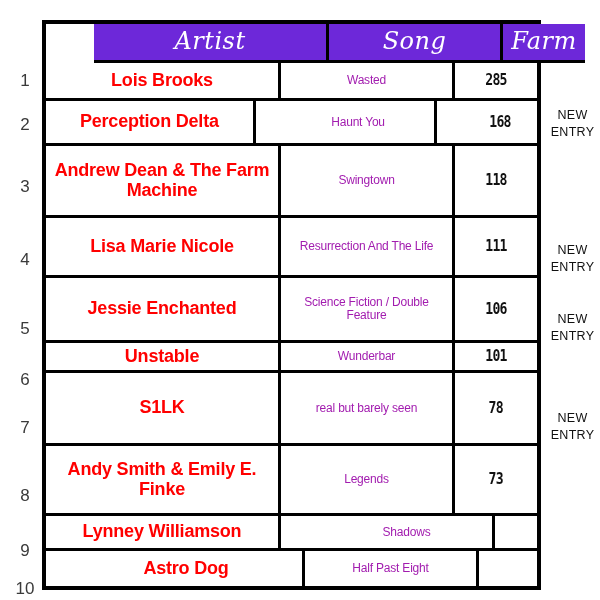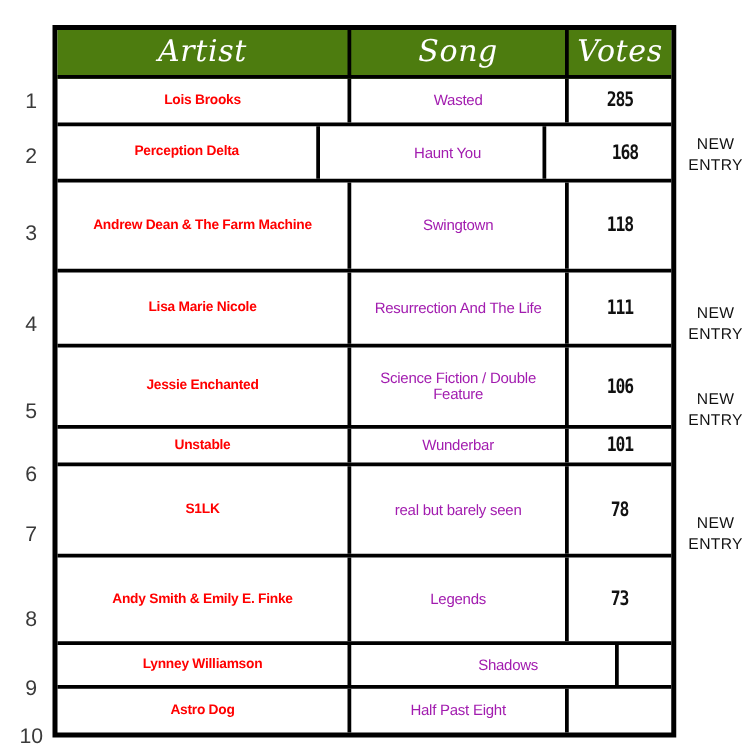--- a/index.html
+++ b/index.html
@@ -65,36 +65,37 @@
     text-align: center;
     padding: 0 4px;
     line-height: 1.06;
   }
   .c-artist { width: 235px; border-right: 3px solid #000000; }
   .c-song   { width: 174px; border-right: 3px solid #000000; }
   .c-votes  { width: 82px; }
 
   
   .hdr {
-    background: #4d7c0f;
+    background: #6d28d9;
     border-bottom: 3px solid #000000;
+    margin-left: 48px;
   }
   .hdr .cell {
     color: #ffffff;
     font-family: "DejaVu Serif", serif;
     font-style: italic;
     font-size: 24px;
     letter-spacing: 0.5px;
     height: 36px;
   }
 
   
   .artist-text {
     color: #FF0000;
-    font-size: 11px;
+    font-size: 18px;
     font-weight: bold;
     font-family: "Liberation Sans", sans-serif;
     letter-spacing: -0.2px;
   }
   .song-text {
     color: #a21caf;
     font-size: 12px;
     font-family: "Liberation Sans", sans-serif;
     letter-spacing: -0.2px;
   }
@@ -144,21 +145,21 @@
       <div class="rank-cell" style="height: 63px;">7</div>
       <div class="rank-cell" style="height: 73px;">8</div>
       <div class="rank-cell" style="height: 38px;">9</div>
       <div class="rank-cell" style="height: 38px;">10</div>
     </div>
 
   <div class="chart-table">
     <div class="trow hdr">
       <div class="cell c-artist">Artist</div>
       <div class="cell c-song">Song</div>
-      <div class="cell c-votes">Votes</div>
+      <div class="cell c-votes">Farm</div>
     </div>
     <div id="body-rows">
         <div class="trow" style="height: 38px;">
           <div class="cell c-artist">
             <span class="artist-text">Lois Brooks</span>
           </div>
           <div class="cell c-song">
             <span class="song-text">Wasted</span>
           </div>
           <div class="cell c-votes">
@@ -243,21 +244,21 @@
           </div>
         </div>
         <div class="trow" style="height: 35px; gap: 40px;">
           <div class="cell c-artist">
             <span class="artist-text">Lynney Williamson</span>
           </div>
           <div class="cell c-song">
             <span class="song-text">Shadows</span>
           </div>
         </div>
-        <div class="trow last" style="height: 35px;">
+        <div class="trow last" style="height: 35px; padding-left: 24px;">
           <div class="cell c-artist">
             <span class="artist-text">Astro Dog</span>
           </div>
           <div class="cell c-song">
             <span class="song-text">Half Past Eight</span>
           </div>
         </div>
       </div>
   </div>
 

